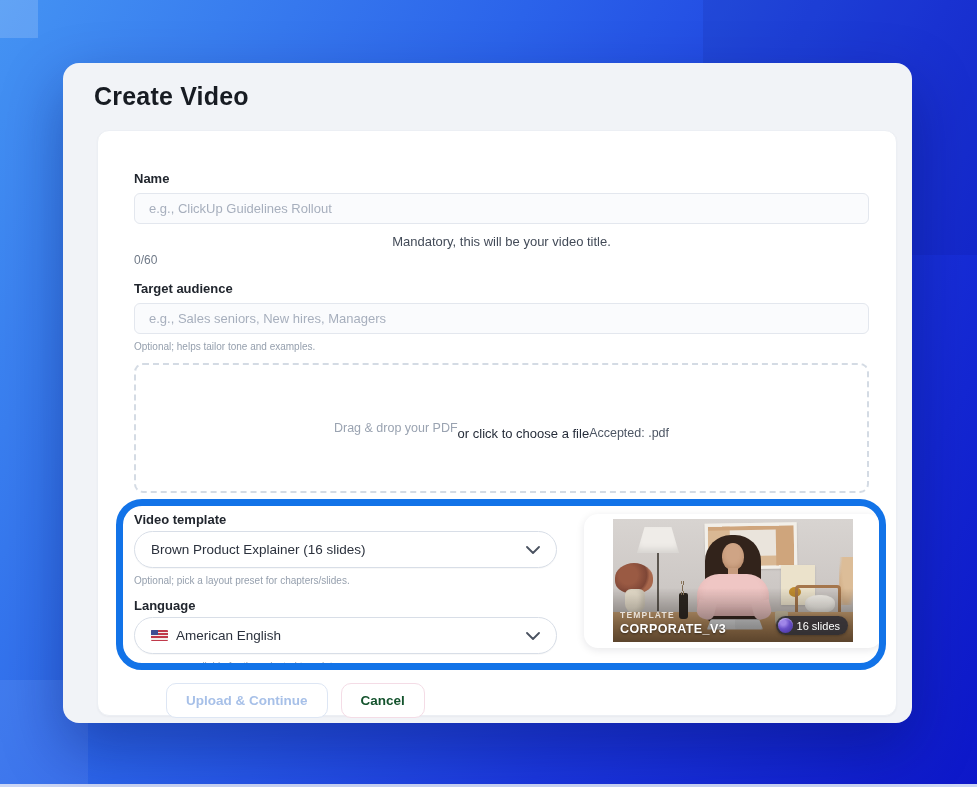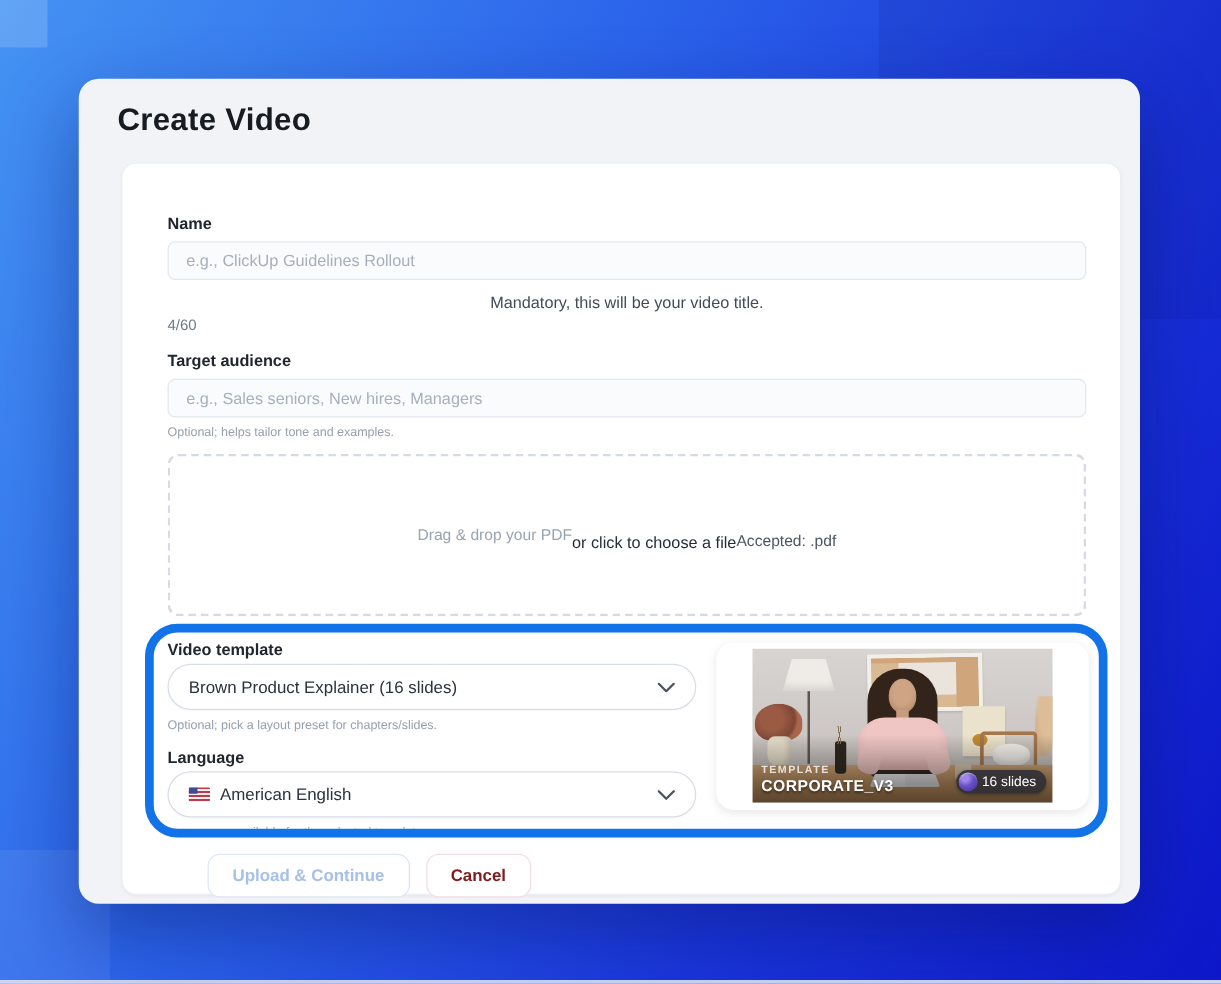--- a/index.html
+++ b/index.html
@@ -52,21 +52,21 @@
     display:flex; flex-direction:row; align-items:center; justify-content:center;
     background:#ffffff; cursor:pointer;
   }
   .dz1{ font-size:12.5px; color:#9aa3b1; }
   .dz2{ font-size:13px; color:#262d3a; margin-top:10px; }
   .dz3{ font-size:12.5px; color:#4d5664; margin-top:10px; }
 
   .highlight{
     margin:6px 0 4px -18px; width:770px; height:171px;
     border:7px solid #1273e8; border-radius:26px; overflow:hidden;
-    display:flex; padding:6px 7px 0 11px; gap:16px;
+    display:flex; padding:6px 7px 0 11px; gap:27px;
   }
   .hl-left{ width:423px; flex:none; }
   .select{
     margin-top:4px; height:37px; border:1px solid #d8dee7; border-radius:19px;
     background:#fff; display:flex; align-items:center; padding:0 16px; cursor:pointer;
     box-shadow:0 1px 1px rgba(16,24,40,.03);
   }
   .select-text{ font-size:13.5px; color:#2b313d; flex:1; white-space:nowrap; overflow:hidden; }
   .chevron{ flex:none; margin-left:8px; display:flex; }
   .hl-left .field-label{ margin-bottom:3px; }
@@ -145,40 +145,40 @@
   .p-badge-icon{ width:15px; height:15px; border-radius:50%; flex:none;
     background:radial-gradient(circle at 35% 30%,#9f86e8 0 18%,#6a50c8 45%,#3d2f96 100%);
     box-shadow:inset 0 1px 1px rgba(255,255,255,.4); }
   .p-badge-text{ font-size:11px; color:#fff; font-weight:400; white-space:nowrap; }
 
   .btn-row{ display:flex; gap:13px; margin-top:13px; }
   .btn{ height:35px; border-radius:10px; background:#fff; font-size:13.5px; font-weight:600;
     display:flex; align-items:center; padding:0 19px; cursor:pointer; border:1px solid;
     font-family:"Liberation Sans", sans-serif; }
   .btn-upload{ border-color:#dde6f4; color:#a7c0e8;margin-left:32px; }
-  .btn-cancel{ border-color:#f4dce6; color:#7f1d1d;text-align:right; }
+  .btn-cancel{ border-color:#f4dce6; color:#14532d;text-align:right; }
 </style>
 </head>
 <body>
 
 <div class="stage">
   <div class="deco-tl"></div>
   <div class="deco-tr"></div>
   <div class="deco-bl"></div>
   <div class="deco-bottom-strip"></div>
 
   <div class="modal">
     <div class="modal-title">Create Video</div>
 
     <div class="card">
 
       <div class="field-label">Name</div>
       <input class="text-input" type="text" placeholder="e.g., ClickUp Guidelines Rollout" style="">
       <div class="helper-main">Mandatory, this will be your video title.</div>
-      <div class="char-counter">4/60</div>
+      <div class="char-counter">0/60</div>
 
       <div class="field-label mt14">Target audience</div>
       <input class="text-input" type="text" placeholder="e.g., Sales seniors, New hires, Managers" style="">
       <div class="helper-small">Optional; helps tailor tone and examples.</div>
 
       <div class="dropzone">
         <div class="dz1">Drag &amp; drop your PDF</div>
         <div class="dz2">or click to choose a file</div>
         <div class="dz3">Accepted: .pdf</div>
       </div>

